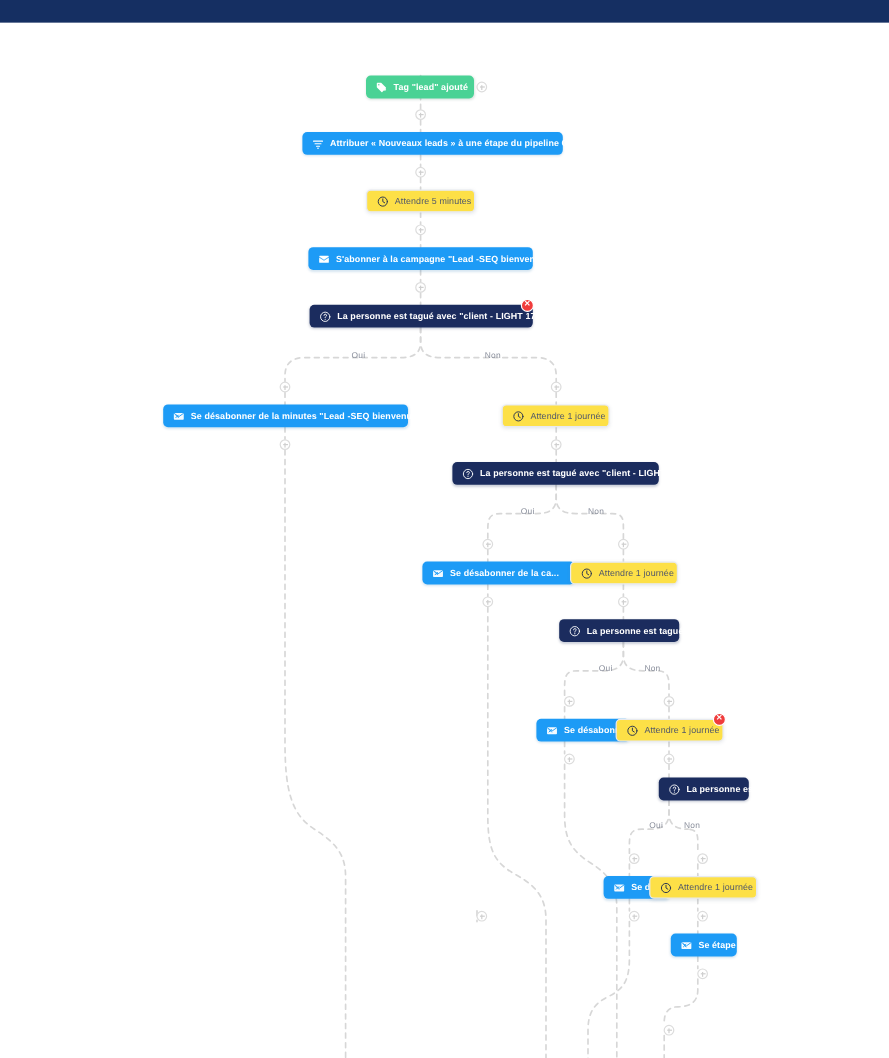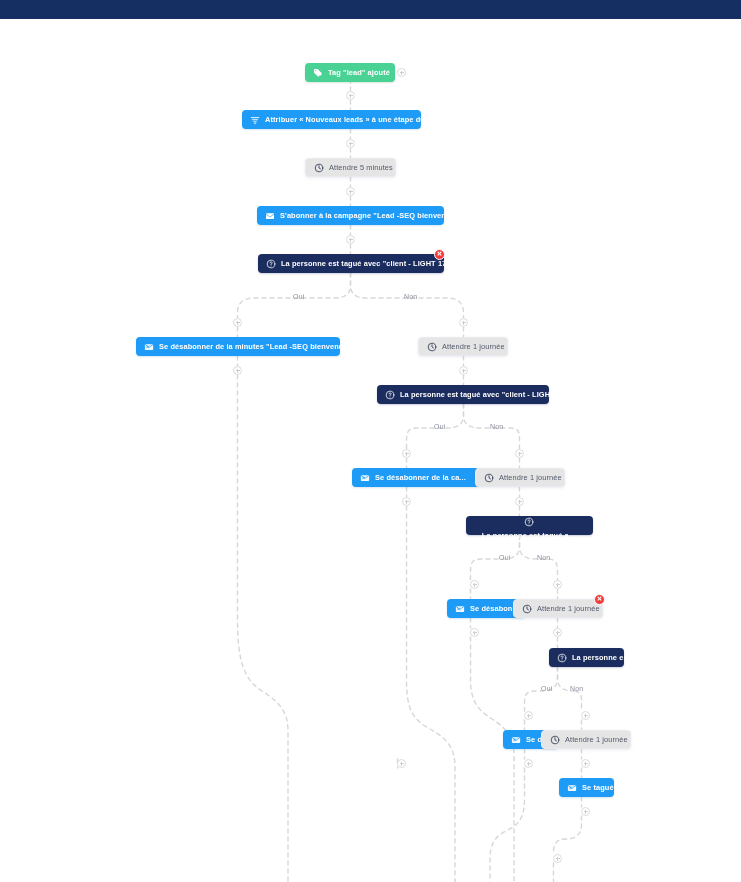--- a/index.html
+++ b/index.html
@@ -77,21 +77,21 @@
     background: #1d9bf6;
     color: #ffffff;
     box-shadow: 0 1px 2px rgba(30,110,170,.18);
   }
   .node.condition {
     background: #1b2c5e;
     color: #ffffff;
     box-shadow: 0 1px 2px rgba(20,35,80,.22);
   }
   .node.wait {
-    background: #e5e5e5;
+    background: #fde047;
     color: #51586a;
     border: 1px solid #e8eaef;
     font-weight: 400;
     box-shadow: 0 1px 3px rgba(120,130,150,.16);
   }
   .node.wait .ico { color: #2a3550; }
 
   
   .plus {
     position: absolute;
@@ -211,21 +211,21 @@
     <div id="node-layer">
         <div class="node trigger" style="left: 305px; top: 44px; width: 90px; z-index: 10;">
           <span class="ico">
             <svg viewBox="0 0 16 16" width="10" height="10" fill="currentColor">
               <path d="M7.2 1.6H2.4a.8.8 0 0 0-.8.8v4.8c0 .21.08.41.23.56l6 6a.8.8 0 0 0 1.13 0l4.8-4.8a.8.8 0 0 0 0-1.13l-6-6A.8.8 0 0 0 7.2 1.6zM4.3 5.1a.9.9 0 1 1 0-1.8.9.9 0 0 1 0 1.8z"></path>
               <circle cx="12.2" cy="10.4" r="1.7" fill="currentColor" opacity=".85"></circle>
             </svg>
           </span>
           <span class="lbl">Tag "lead" ajouté</span>
         </div>
-        <div class="node action" style="left: 242px; top: 91px; width: 179px; z-index: 11;">
+        <div class="node action" style="left: 252px; top: 91px; width: 217px; z-index: 11;">
           <span class="ico">
             <svg viewBox="0 0 16 16" width="10" height="10" fill="none" stroke="currentColor" stroke-width="1.5" stroke-linecap="round" stroke-linejoin="round">
               <path d="M2 4.2h12M4 7.6h8M6 11h4"></path>
               <circle cx="8" cy="13.6" r="1.1" fill="currentColor" stroke="none"></circle>
             </svg>
           </span>
           <span class="lbl">Attribuer « Nouveaux leads » à une étape du pipeline CRM</span>
         </div>
         <div class="node wait" style="left: 305px; top: 139px; width: 91px; z-index: 12;">
           <span class="ico">
@@ -297,21 +297,21 @@
         </div>
         <div class="node wait" style="left: 475px; top: 449px; width: 90px; z-index: 19;">
           <span class="ico">
             <svg viewBox="0 0 16 16" width="10" height="10" fill="none" stroke="currentColor" stroke-width="1.3" stroke-linecap="round" stroke-linejoin="round">
               <circle cx="8" cy="8" r="6.1"></circle>
               <path d="M8 4.4V8l2.5 1.6"></path>
             </svg>
           </span>
           <span class="lbl">Attendre 1 journée</span>
         </div>
-        <div class="node condition" style="left: 466px; top: 497px; width: 127px; z-index: 20; flex-direction: column;">
+        <div class="node condition" style="left: 466px; top: 497px; width: 100px; z-index: 20;">
           <span class="ico">
             <svg viewBox="0 0 16 16" width="10" height="10" fill="none" stroke="currentColor" stroke-width="1.2" stroke-linecap="round" stroke-linejoin="round">
               <circle cx="8" cy="8" r="6.2"></circle>
               <path d="M6.4 6.2a1.7 1.7 0 1 1 2.3 1.6c-.5.2-.7.6-.7 1.1v.3"></path>
               <circle cx="8" cy="11.3" r=".75" fill="currentColor" stroke="none"></circle>
             </svg>
           </span>
           <span class="lbl">La personne est tagué a...</span>
         </div>
         <div class="node action" style="left: 447px; top: 580px; width: 78px; z-index: 21;">
@@ -363,21 +363,21 @@
           <span class="lbl">Attendre 1 journée</span>
         </div>
         <div class="node action" style="left: 559px; top: 759px; width: 55px; z-index: 26;">
           <span class="ico">
             <svg viewBox="0 0 16 16" width="10" height="10" fill="none">
               <rect x="1.4" y="3.4" width="13.2" height="9.2" rx="1" fill="currentColor" opacity=".95"></rect>
               <path d="M1.9 4.1l6.1 4.3 6.1-4.3" stroke="#1d9bf6" stroke-width="1.2" stroke-linecap="round" stroke-linejoin="round"></path>
               <path d="M4.1 6.3l3.3 3.3M7.4 6.3L4.1 9.6" stroke="#1d9bf6" stroke-width="1.3" stroke-linecap="round"></path>
             </svg>
           </span>
-          <span class="lbl">Se tagué</span>
+          <span class="lbl">Se étape</span>
         </div>
       </div>
     <div id="plus-layer">
         <div class="plus" style="left: 346px; top: 72px;"></div>
         <div class="plus" style="left: 346px; top: 120px;"></div>
         <div class="plus" style="left: 346px; top: 168px;"></div>
         <div class="plus" style="left: 346px; top: 216px;"></div>
         <div class="plus" style="left: 233px; top: 299px;"></div>
         <div class="plus" style="left: 459px; top: 299px;"></div>
         <div class="plus" style="left: 233px; top: 347px;"></div>

